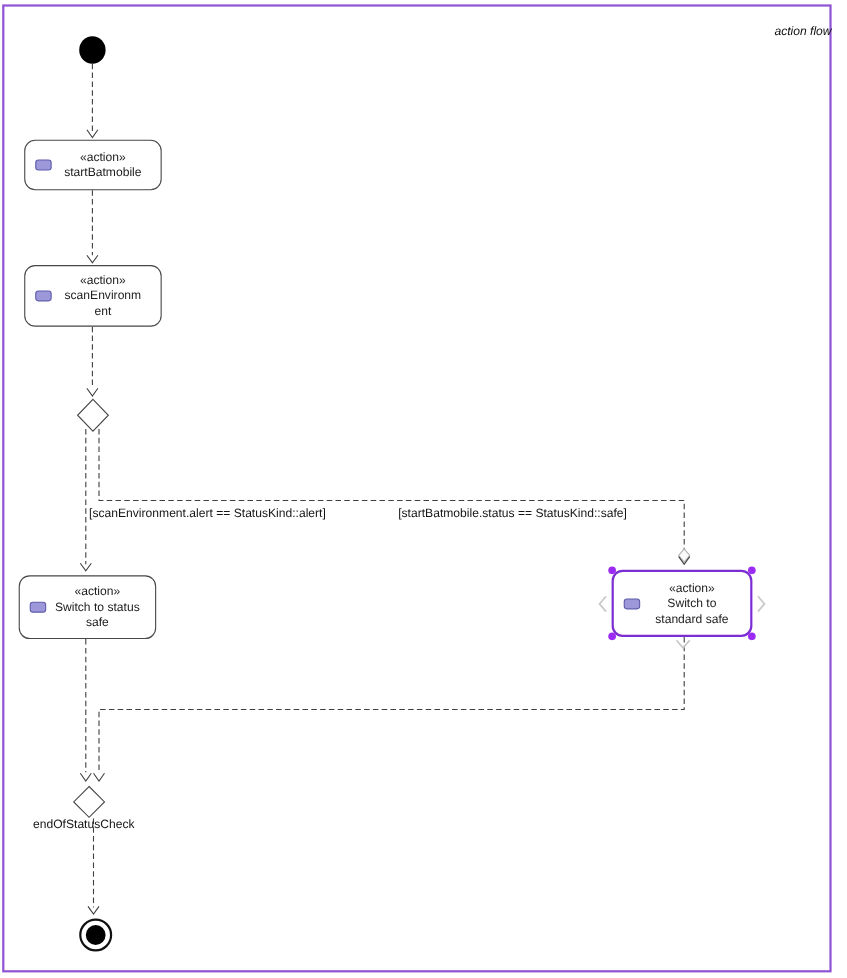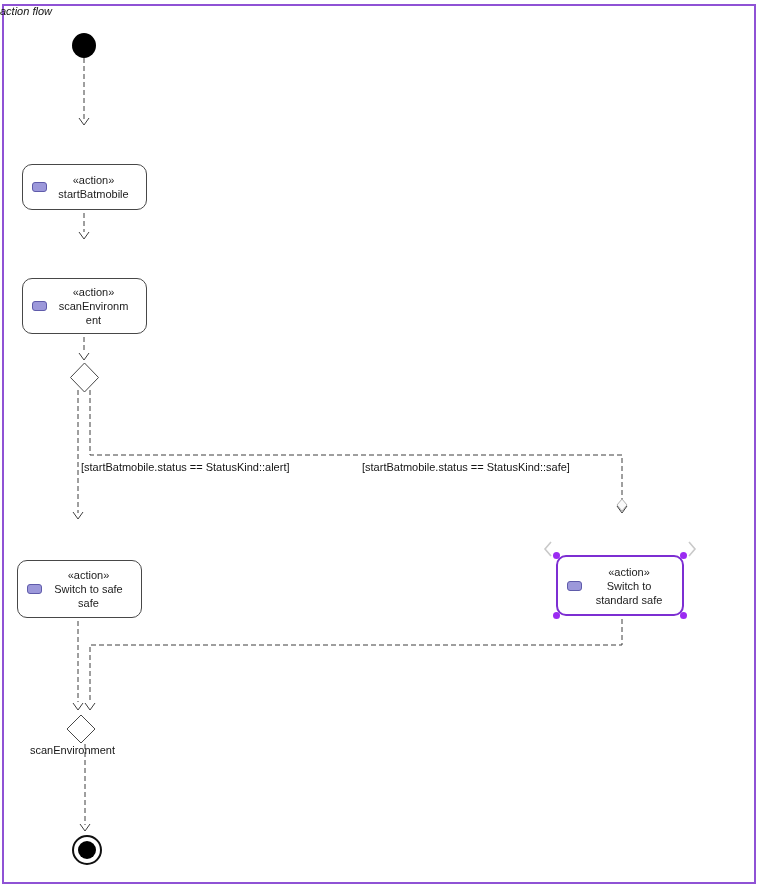--- a/index.html
+++ b/index.html
@@ -1,36 +1,36 @@
 <!DOCTYPE html>
 <html><head>
 <meta charset="utf-8">
 <style>
   html,body{margin:0;padding:0;background:#ffffff;}
   body{width:770px;height:889px;position:relative;overflow:hidden;
        font-family:"Liberation Sans",sans-serif;color:#1c1c1c;}
   .frame{position:absolute;left:2px;top:4px;width:750px;height:876px;
          border:2px solid #8F52D5;background:#ffffff;}
-  .diagram-title{position:absolute;left:0;right:14px;top:5px;text-align:left;
+  .diagram-title{position:absolute;left:0;right:14px;top:23px;text-align:right;
          font-size:11px;font-style:italic;color:#111;}
   svg.layer{position:absolute;left:0;top:0;width:770px;height:889px;pointer-events:none;}
   .flow{stroke:#3f3f3f;stroke-width:1;fill:none;stroke-dasharray:5 3;}
   .arrow{stroke:#3f3f3f;stroke-width:1;fill:none;}
   .diamond{fill:#ffffff;stroke:#474747;stroke-width:1;}
   .aff{stroke:#c9c9c9;stroke-width:1.6;fill:none;}
   .conn-handle{fill:#fafafa;stroke:#b0b0b0;stroke-width:1;}
   .initial-node{position:absolute;left:72px;top:33px;width:24px;height:25px;
          background:#000;border-radius:50%;}
   .final-node{position:absolute;left:72px;top:835px;width:26px;height:26px;
          border:2px solid #111;border-radius:50%;background:#fff;}
   .final-node .core{position:absolute;left:50%;top:50%;width:18px;height:18px;
          transform:translate(-50%,-50%);background:#000;border-radius:50%;}
   .action-node{position:absolute;background:#ffffff;border:1px solid #474747;
          border-radius:10px;display:flex;align-items:center;
-         font-size:11px;line-height:14px;box-sizing:border-box;margin-top:37px;}
+         font-size:11px;line-height:14px;box-sizing:border-box;}
   .action-node.selected{border:2px solid #7D2ED2;}
   .action-icon{flex:0 0 auto;margin-left:9px;width:13px;height:8px;border-radius:3px;
          background:#9C98DA;border:1px solid #5F5BAA;}
   .action-text{flex:1 1 auto;text-align:center;padding-right:6px;}
   .guard-label{position:absolute;font-size:11px;white-space:nowrap;color:#151515;}
   .node-label{position:absolute;font-size:11px;white-space:nowrap;color:#151515;}
   .handle{position:absolute;width:7px;height:7px;border-radius:50%;background:#9B2BF2;}
   .handle.tl{left:-5px;top:-5px;} .handle.tr{right:-5px;top:-5px;}
   .handle.bl{left:-5px;bottom:-5px;} .handle.br{right:-5px;bottom:-5px;}
 </style>
@@ -96,42 +96,42 @@
 
 <div class="action-node" style="left:22px;top:241px;width:125px;height:56px;">
   <span class="action-icon"></span>
   <div class="action-text">
     <div>«action»</div>
     <div>scanEnvironm</div>
     <div>ent</div>
   </div>
 </div>
 
-<div class="guard-label" style="left:81px;top:461px;">[startBatmobile.status == StatusKind::alert]</div>
+<div class="guard-label" style="left:81px;top:461px;">[scanEnvironment.alert == StatusKind::alert]</div>
 <div class="guard-label" style="left:362px;top:461px;">[startBatmobile.status == StatusKind::safe]</div>
 
 <div class="action-node" style="left:17px;top:523px;width:125px;height:58px;">
   <span class="action-icon"></span>
   <div class="action-text">
     <div>«action»</div>
-    <div>Switch to safe</div>
+    <div>Switch to status</div>
     <div>safe</div>
   </div>
 </div>
 
 <div class="action-node selected" style="left:556px;top:518px;width:128px;height:61px;">
   <span class="action-icon"></span>
   <div class="action-text">
     <div>«action»</div>
     <div>Switch to</div>
     <div>standard safe</div>
   </div>
   <span class="handle tl"></span>
   <span class="handle tr"></span>
   <span class="handle bl"></span>
   <span class="handle br"></span>
 </div>
 
-<div class="node-label" style="left:30px;top:744px;">scanEnvironment</div>
+<div class="node-label" style="left:30px;top:744px;">endOfStatusCheck</div>
 
 <div class="final-node">
   <span class="core"></span>
 </div>
 
 </body></html>

